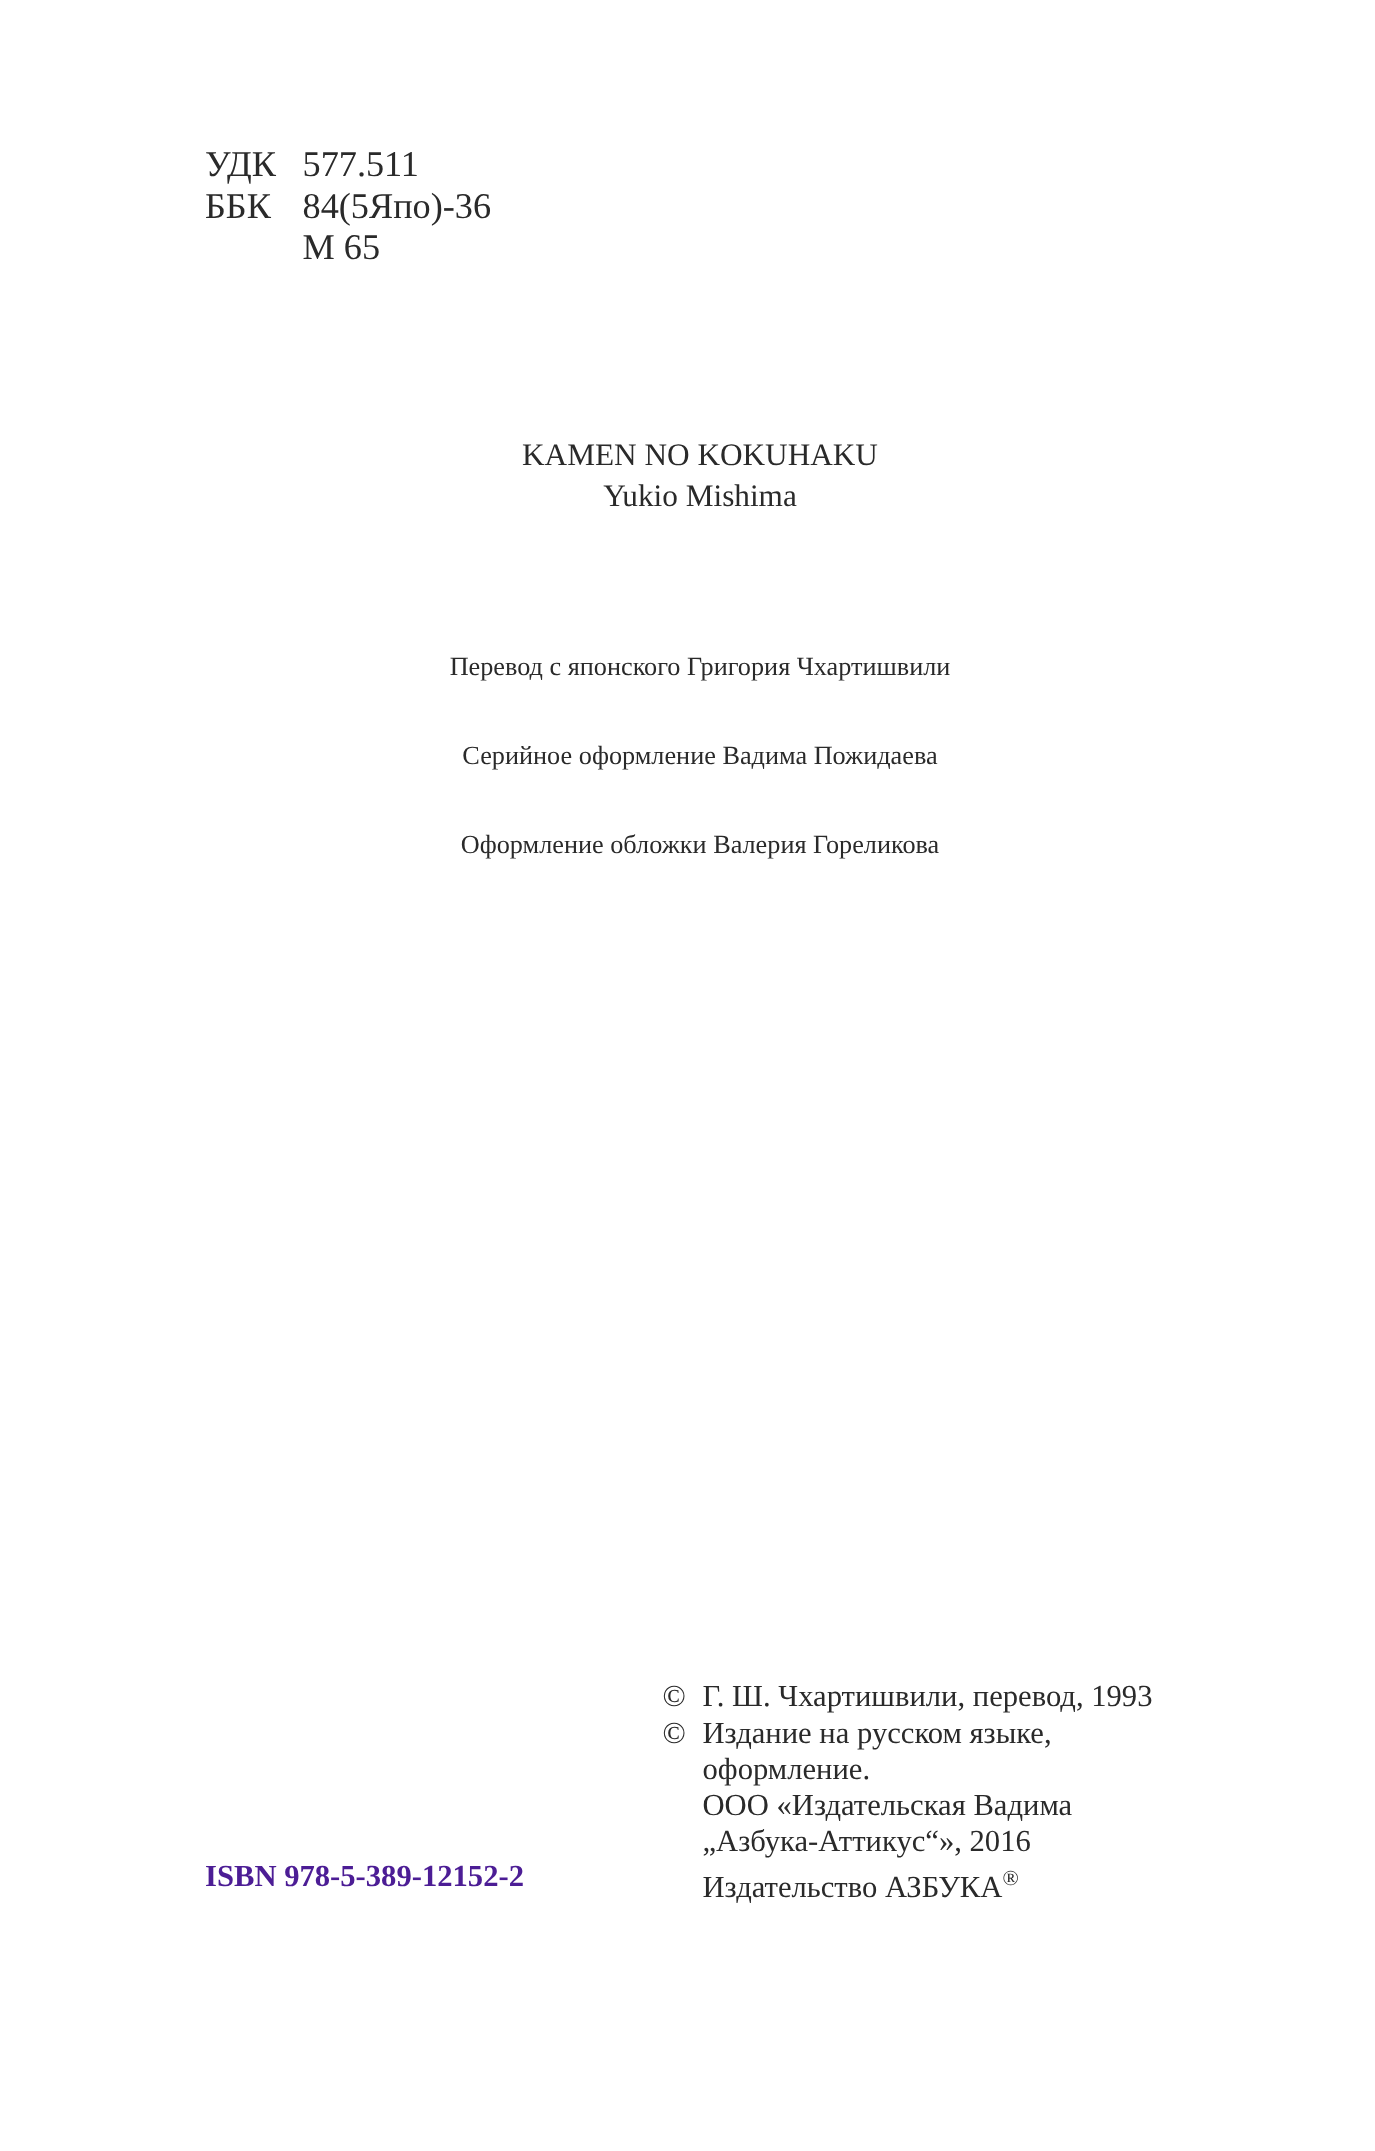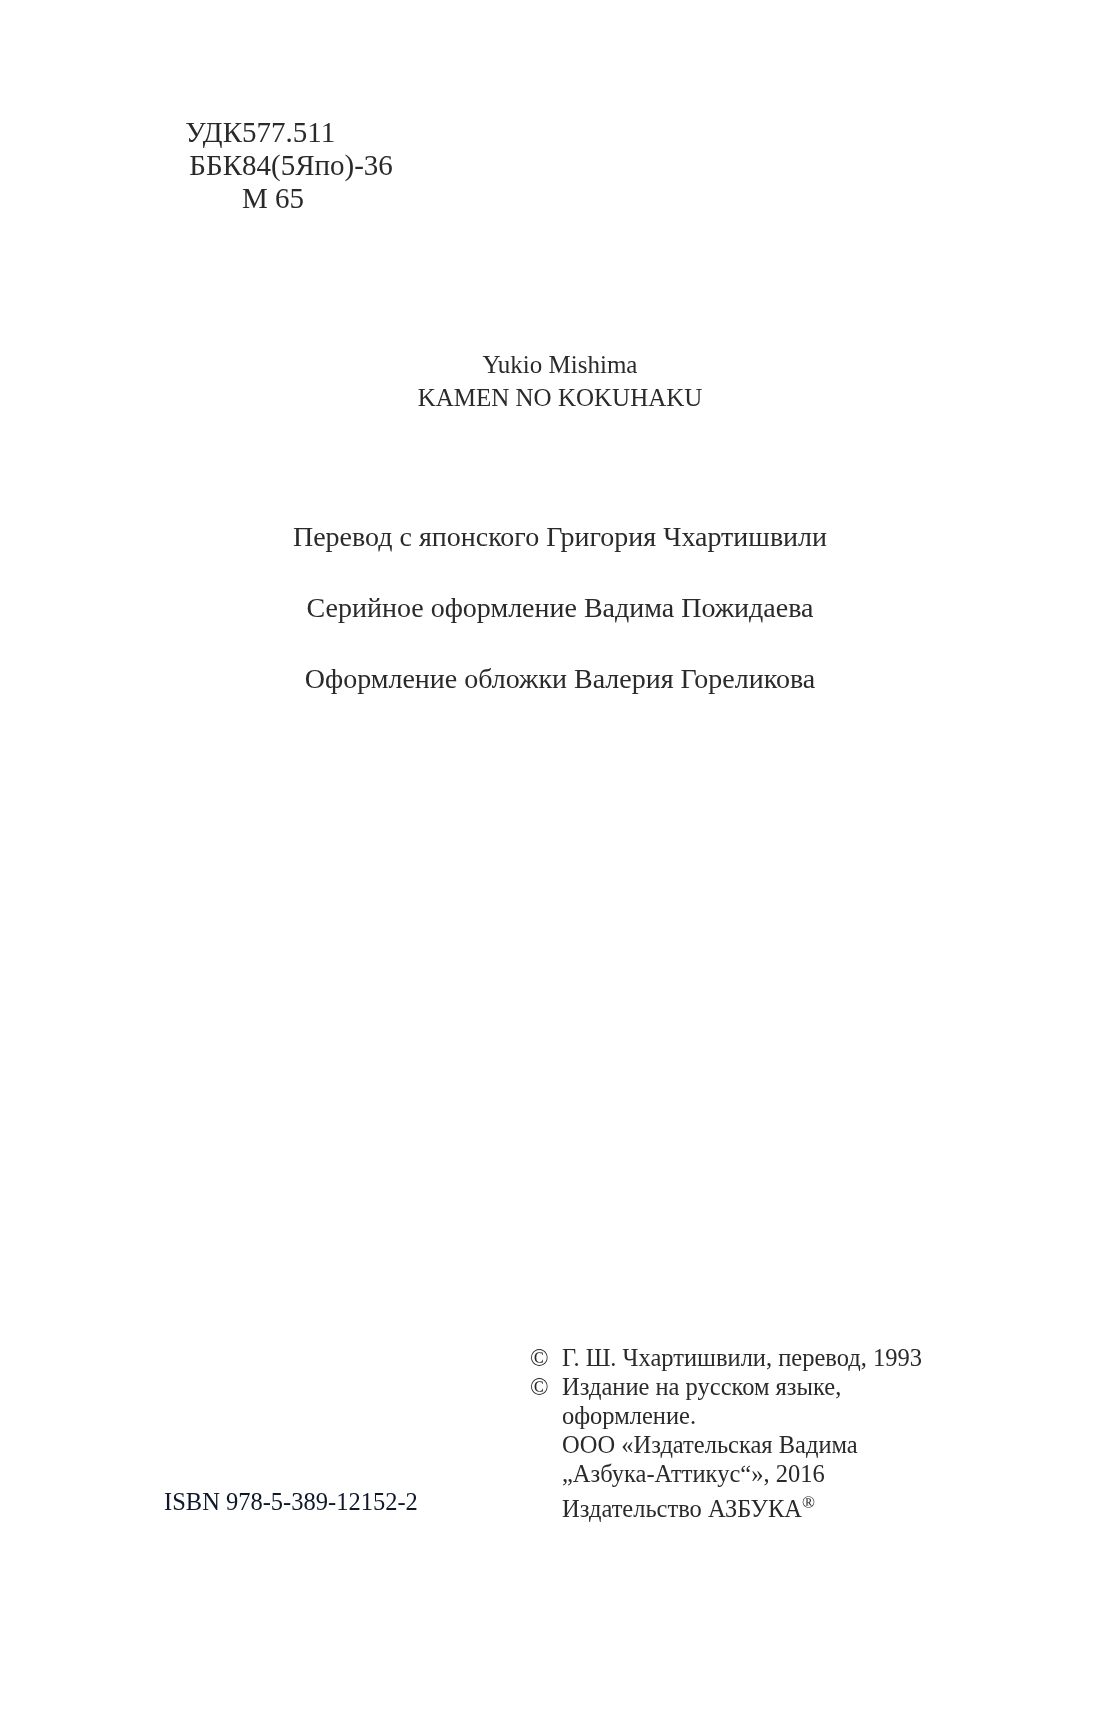--- a/index.html
+++ b/index.html
@@ -5,38 +5,38 @@
     html, body { margin: 0; padding: 0; background: #ffffff; }
     body {
       width: 1100px; height: 1721px; position: relative; overflow: hidden;
       font-family: "Liberation Serif", "DejaVu Serif", serif;
       color: #2a2a2a;
     }
     .classification {
       position: absolute; left: 164px; top: 116px;
       font-size: 29px; line-height: 33px;
     }
-    .classification .row { display: flex; white-space: nowrap; text-align: right; }
+    .classification .row { display: flex; white-space: nowrap; }
     .classification .code { width: 78px; }
     .centered {
       position: absolute; left: 260px; width: 600px; text-align: center;
       font-size: 25px; line-height: 33px; white-space: nowrap;
     }
     .credits-block { top: 348px; }
-    .credit { position: absolute; left: 260px; width: 600px; text-align: center; font-size: 28px; white-space: nowrap; }
+    .credit { position: absolute; left: 260px; width: 600px; text-align: center; font-size: 21px; white-space: nowrap; }
     .copyright-block {
       position: absolute; left: 530px; top: 1343px;
       font-size: 24.5px; line-height: 29px; white-space: nowrap;
     }
     .copyright-block .line { display: flex; }
     .copyright-block .mark { width: 32px; }
     .copyright-block .indent { padding-left: 32px; }
     .isbn {
       position: absolute; left: 164px; top: 1488px;
-      font-size: 24.5px; font-weight: normal; white-space: nowrap; color: #0f172a;
+      font-size: 24.5px; font-weight: bold; white-space: nowrap; color: #4c1d95;
     }
     sup.reg { font-size: 0.7em; vertical-align: 0.55em; }
   </style>
 </head>
 <body>
 
 <div class="classification">
   <div class="row">
     <span class="code">УДК</span>
     <span>577.511</span>
@@ -45,22 +45,22 @@
     <span class="code">ББК</span>
     <span>84(5Япо)-36</span>
   </div>
   <div class="row">
     <span class="code"></span>
     <span>М 65</span>
   </div>
 </div>
 
 <div class="centered credits-block">
+  <div>KAMEN NO KOKUHAKU</div>
   <div>Yukio Mishima</div>
-  <div>KAMEN NO KOKUHAKU</div>
 </div>
 
 <div class="credit" style="top:521px;">Перевод с японского Григория Чхартишвили</div>
 <div class="credit" style="top:592px;">Серийное оформление Вадима Пожидаева</div>
 <div class="credit" style="top:663px;">Оформление обложки Валерия Гореликова</div>
 
 <div class="copyright-block">
   <div class="line">
     <span class="mark">©</span>
     <span>Г. Ш. Чхартишвили, перевод, 1993</span>

